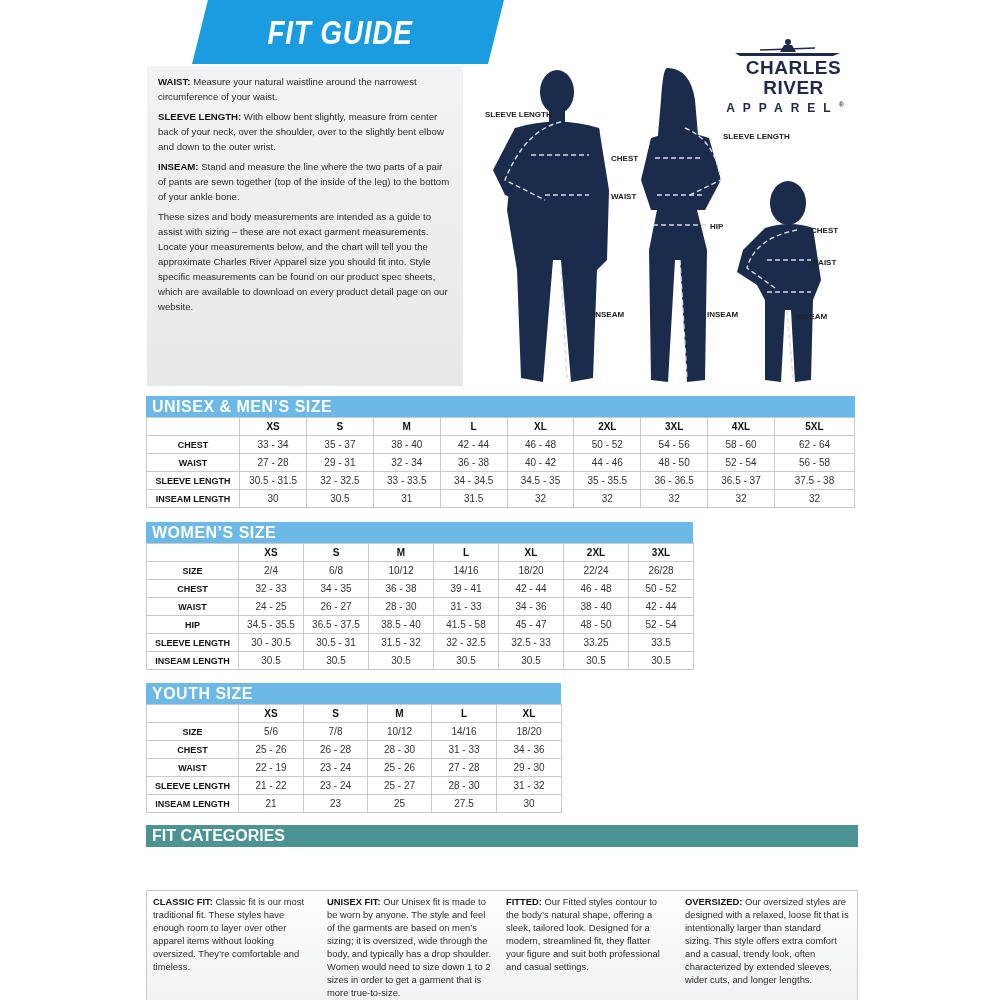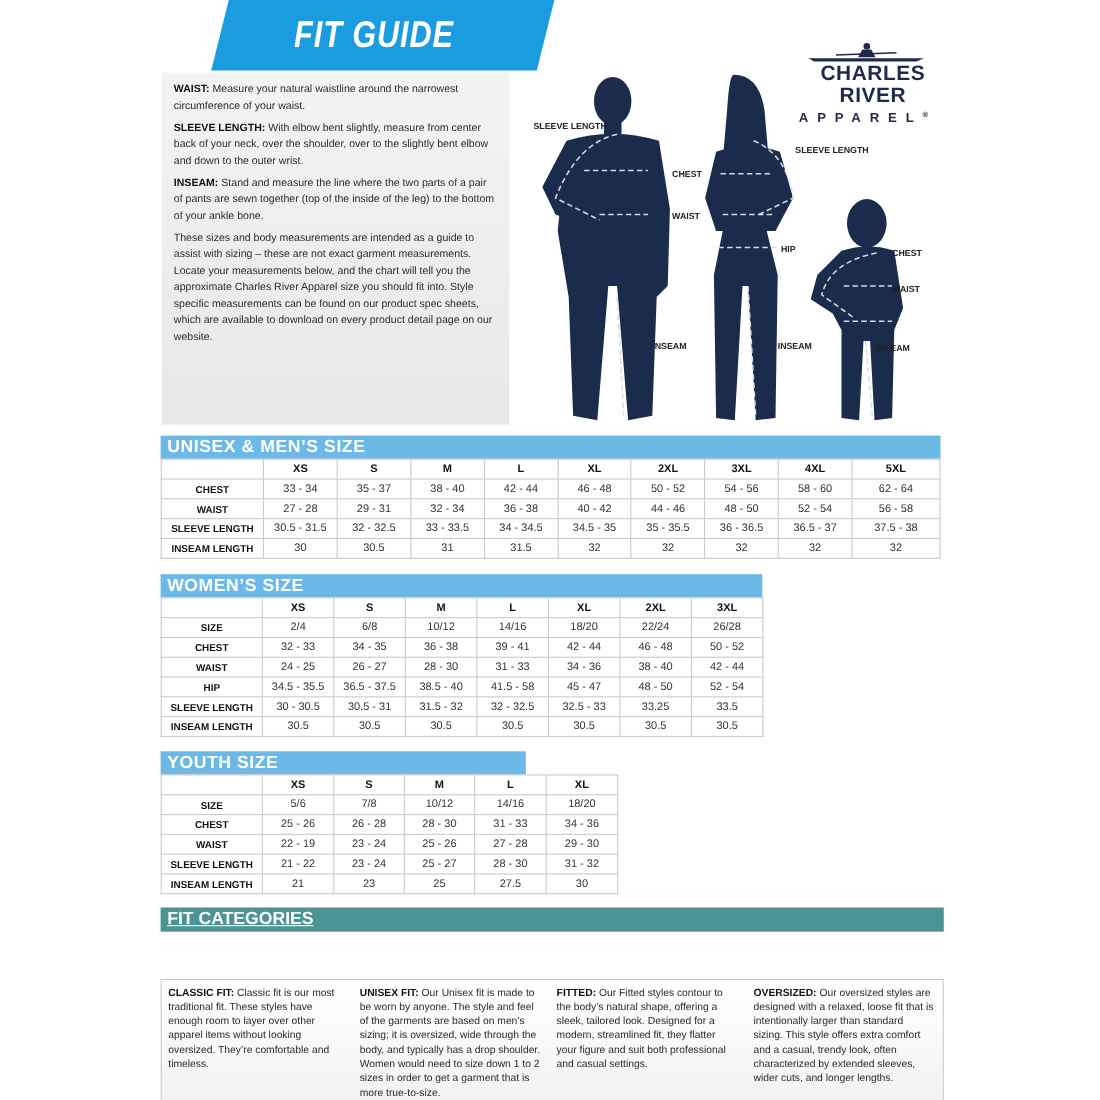--- a/index.html
+++ b/index.html
@@ -18,21 +18,21 @@
   .logo-sub { font-size:12px; letter-spacing:8px; font-weight:bold; line-height:14px; }
 
   .figures { position:absolute; left:475px; top:60px; width:390px; height:330px; }
   .fig-label { position:absolute; font-size:8px; font-weight:bold; color:#222; }
   .section-head { position:absolute; background:#6cb8e6; color:#fff; font-weight:bold; font-size:16px; padding-left:6px; box-sizing:border-box; display:flex; align-items:center; letter-spacing:0.5px; }
   table.grid { position:absolute; border-collapse:collapse; table-layout:fixed; }
   table.grid td { border:1px solid #c9cacc; text-align:center; font-size:10px; height:17px; padding:0; color:#333; }
   table.grid tr.hdr td { font-weight:bold; color:#111; }
   table.grid td.rl { font-weight:bold; font-size:9px; color:#111; }
 
-  .fit-head { position:absolute; left:146px; top:825px; width:712px; height:22px; background:#4c9393; color:#fff; font-weight:bold; font-size:16px; padding-left:6px; box-sizing:border-box; display:flex; align-items:center;text-decoration:underline; }
+  .fit-head { position:absolute; left:146px; top:825px; width:712px; height:22px; background:#4c9393; color:#fff; font-weight:bold; font-size:16px; padding-left:6px; box-sizing:border-box; display:flex; align-items:center; }
   .fit-box { position:absolute; left:146px; top:847px; width:712px; height:112px; border:1px solid #c9cacc; background:linear-gradient(#ffffff,#f1f2f3); box-sizing:border-box;margin-top:43px; }
   .fit-col { position:absolute; top:4px; width:165px; font-size:9.4px; line-height:13px; color:#2a2a2a; }
   .fit-col b { color:#111; }
 </style>
 </head>
 <body>
 
 <div class="banner"></div>
 <div class="banner-title">FIT GUIDE</div>
 
@@ -261,21 +261,21 @@
         <td>30.5</td>
         <td>30.5</td>
         <td>30.5</td>
         <td>30.5</td>
         <td>30.5</td>
         <td>30.5</td>
       </tr>
 </tbody>
   </table>
 
-<div class="section-head" style="left:146px;top:683px;width:332px;height:21px">YOUTH SIZE</div>
+<div class="section-head" style="left:146px;top:683px;width:415px;height:21px">YOUTH SIZE</div>
 <table class="grid" style="left:146px;top:704px;width:415px">
   <colgroup>
       <col style="width:92px">
       <col style="width:65px">
       <col style="width:64px">
       <col style="width:64px">
       <col style="width:65px">
       <col style="width:65px">
     </colgroup>
   <tbody>

